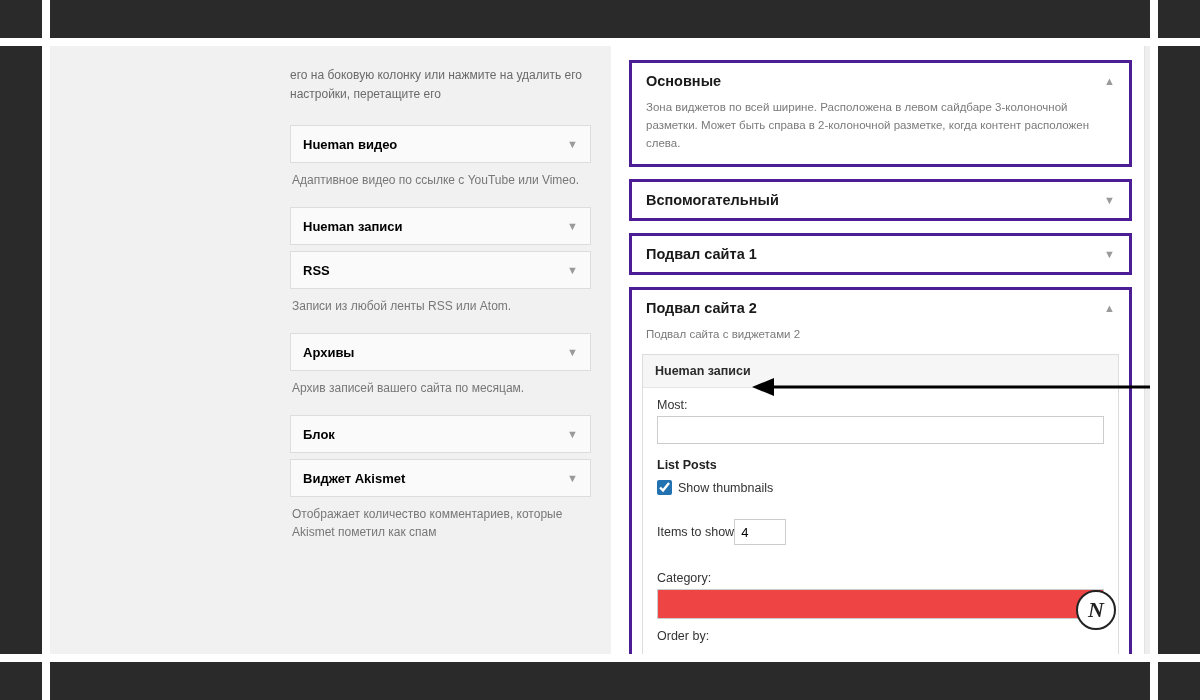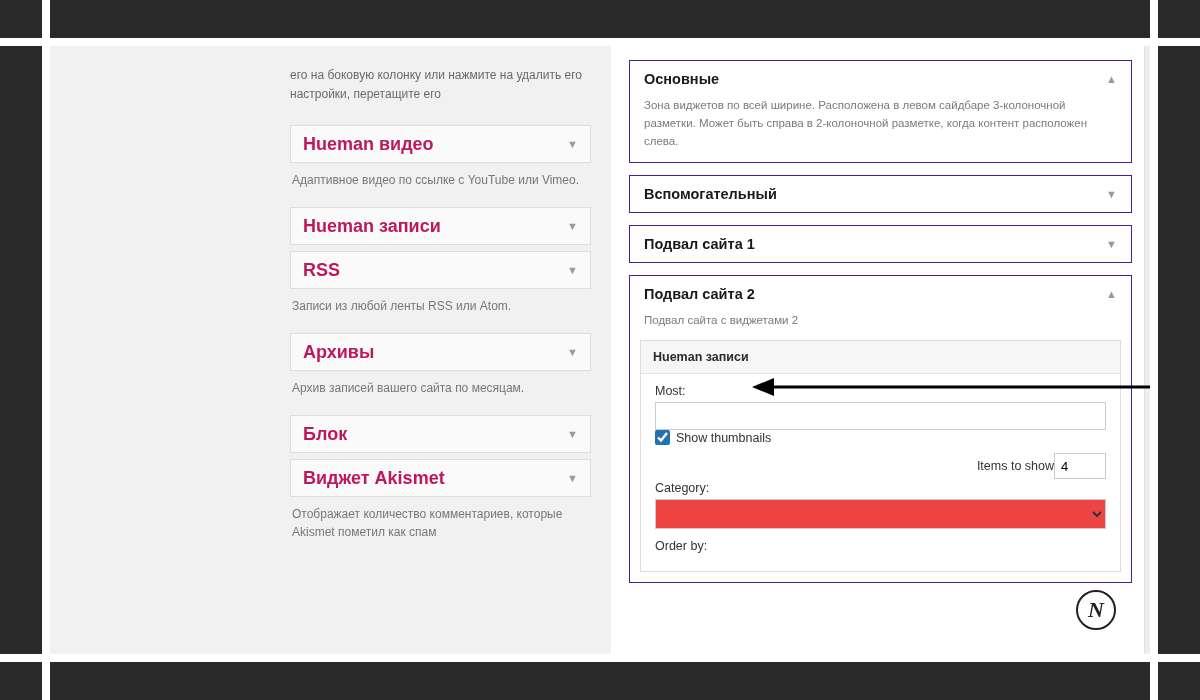--- a/index.html
+++ b/index.html
@@ -48,31 +48,31 @@
   .wbox {
     background: #fafafa;
     border: 1px solid #ddd;
     height: 38px;
     display: flex;
     align-items: center;
     justify-content: space-between;
     padding: 0 12px;
     margin-top: 6px;
   }
-  .wbox .label { font-weight: 600; color: #be185d; font-size: 18px; }
+  .wbox .label { font-weight: 600; color: #000000; font-size: 13px; }
   .wbox .chev { color: #9a9a9a; font-size: 11px; }
   .wdesc { margin: 8px 2px 18px 2px; font-size: 12px; line-height: 1.5; color: #777; }
   .rightcol {
     flex: 1;
     padding: 14px 18px 0 18px;
     overflow: hidden;
     position: relative;
   }
   .panel {
-    border: 1px solid #4c1d95;
+    border: 3px solid #4c1d95;
     margin-bottom: 12px;
     background: #fff;
   }
   .panel-hd {
     display: flex;
     justify-content: space-between;
     align-items: center;
     padding: 10px 14px;
     font-weight: 700;
     color: #1a1a1a;
@@ -103,23 +103,23 @@
   .form {
     padding: 10px 14px 14px 14px;
     font-size: 12.5px;
     color: #333;
   }
   .form label.f { display: block; margin-bottom: 4px; }
   .form input[type=text].wide {
     width: 100%; height: 28px; border: 1px solid #ccc; padding: 2px 6px; font-size: 13px;
   }
   .form .section-title { font-weight: 600; margin: 14px 0 8px 0; color: #222; }
-  .form .row { display: flex; align-items: center; gap: 6px; margin-bottom: 8px; }
+  .form .row { display: flex; align-items: center; gap: 6px; margin-bottom: 24px; }
   .form input[type=checkbox] { width: 15px; height: 15px; accent-color: #2271b1; }
-  .form .items-row { display: flex; justify-content: flex-end; align-items: center; margin-bottom: 2px; }
+  .form .items-row { display: flex; justify-content: flex-start; align-items: center; margin-bottom: 26px; }
   .form input.num { width: 52px; height: 26px; border: 1px solid #ccc; text-align: left; padding: 0 6px; font-size: 13px; }
   .form select { width: 100%; height: 30px; border: 1px solid #ccc; background: #ef4444; padding: 12px 8px; font-size: 13px; color: #333; font-style: italic; }
   .scroll-edge {
     position: absolute;
     top: 0; bottom: 0; right: 0;
     width: 6px;
     background: #eee;
     border-left: 1px solid #e3e3e3;
   }
   
@@ -232,20 +232,21 @@
 
           <div class="inner-widget">
             <div class="inner-widget-hd">
               <span>Hueman записи</span>
               <span class="tri" style="visibility:hidden;">▲</span>
             </div>
             <div class="form">
               <label class="f">Most:</label>
               <input type="text" class="wide" value="" style="">
 
+              <div class="section-title">List Posts</div>
 
               <div class="row">
                 <input type="checkbox" checked="" style="">
                 <span>Show thumbnails</span>
               </div>
 
               <div class="items-row">
                 <span>Items to show</span>
                 <input type="text" class="num" value="4" style="">
               </div>

